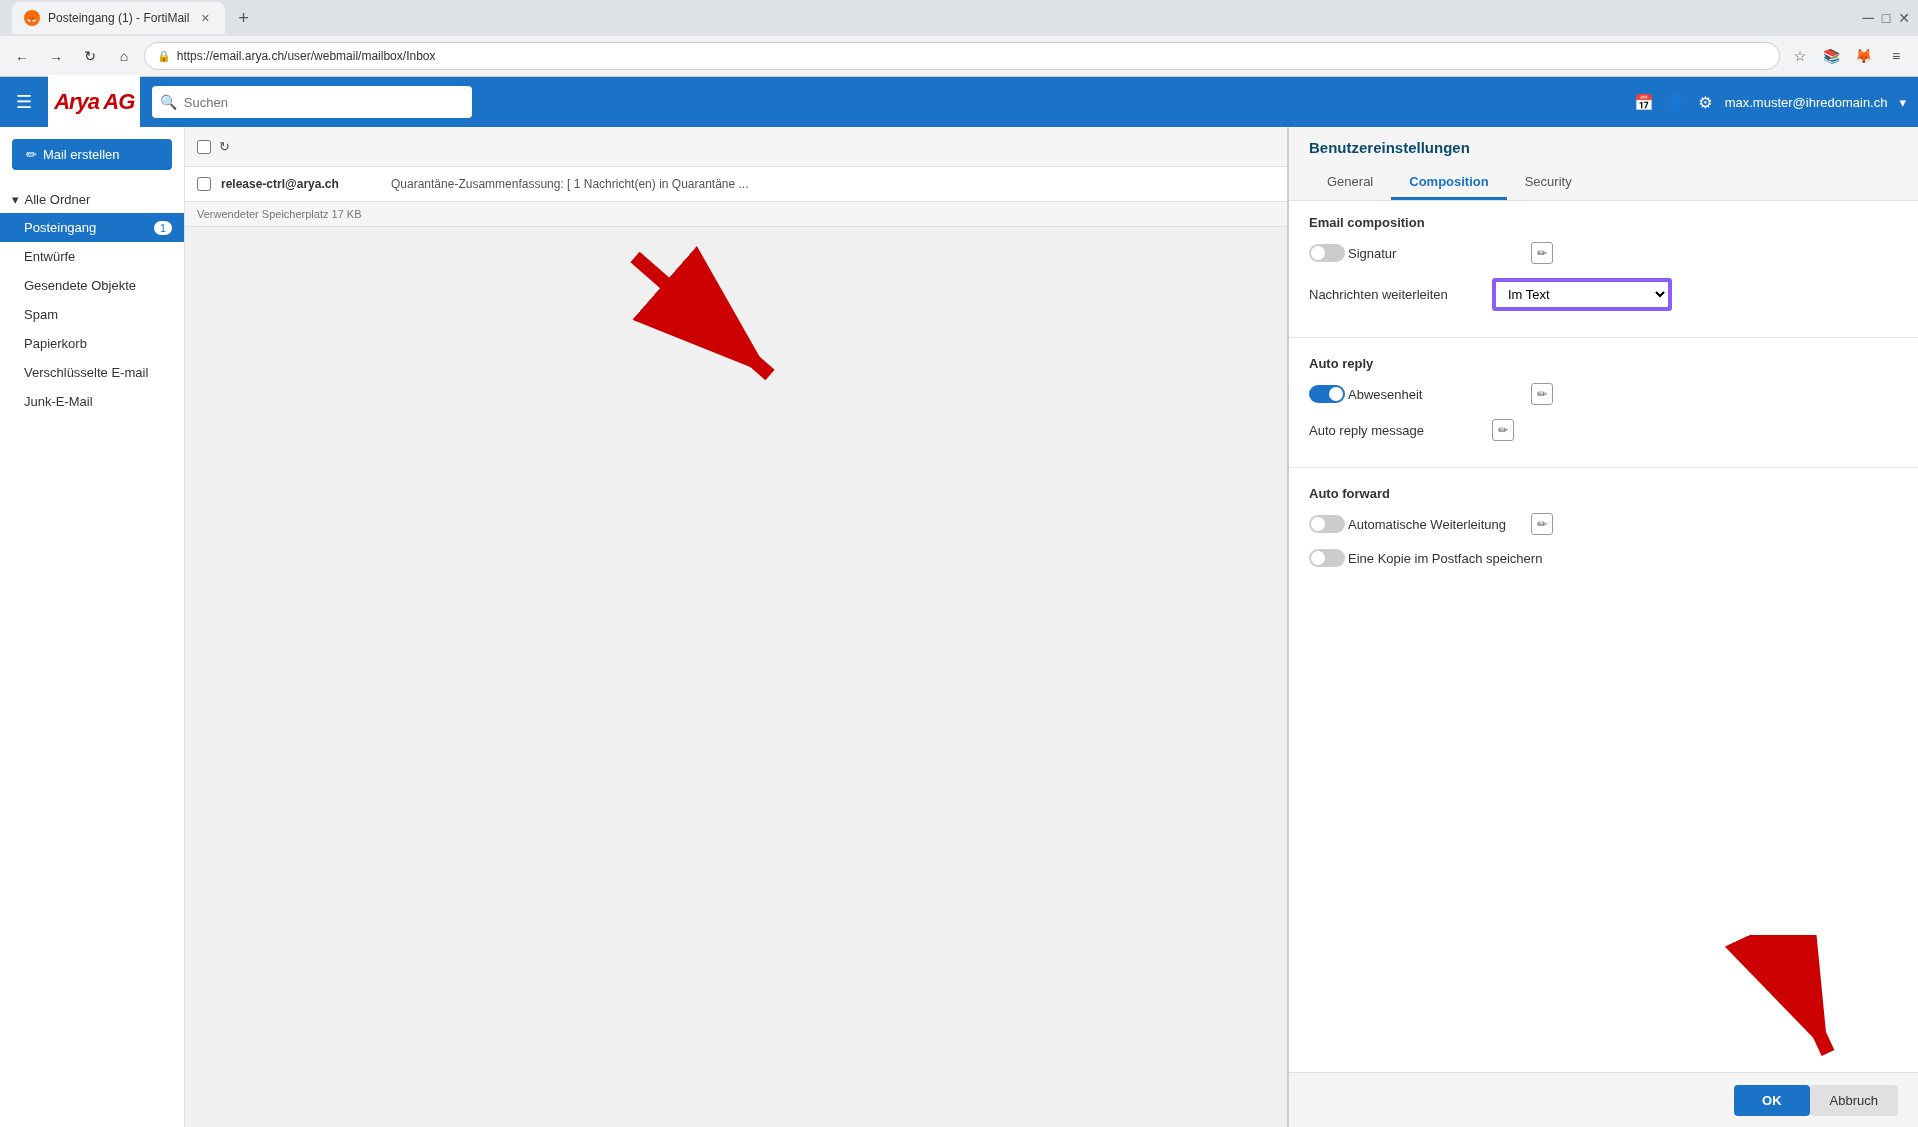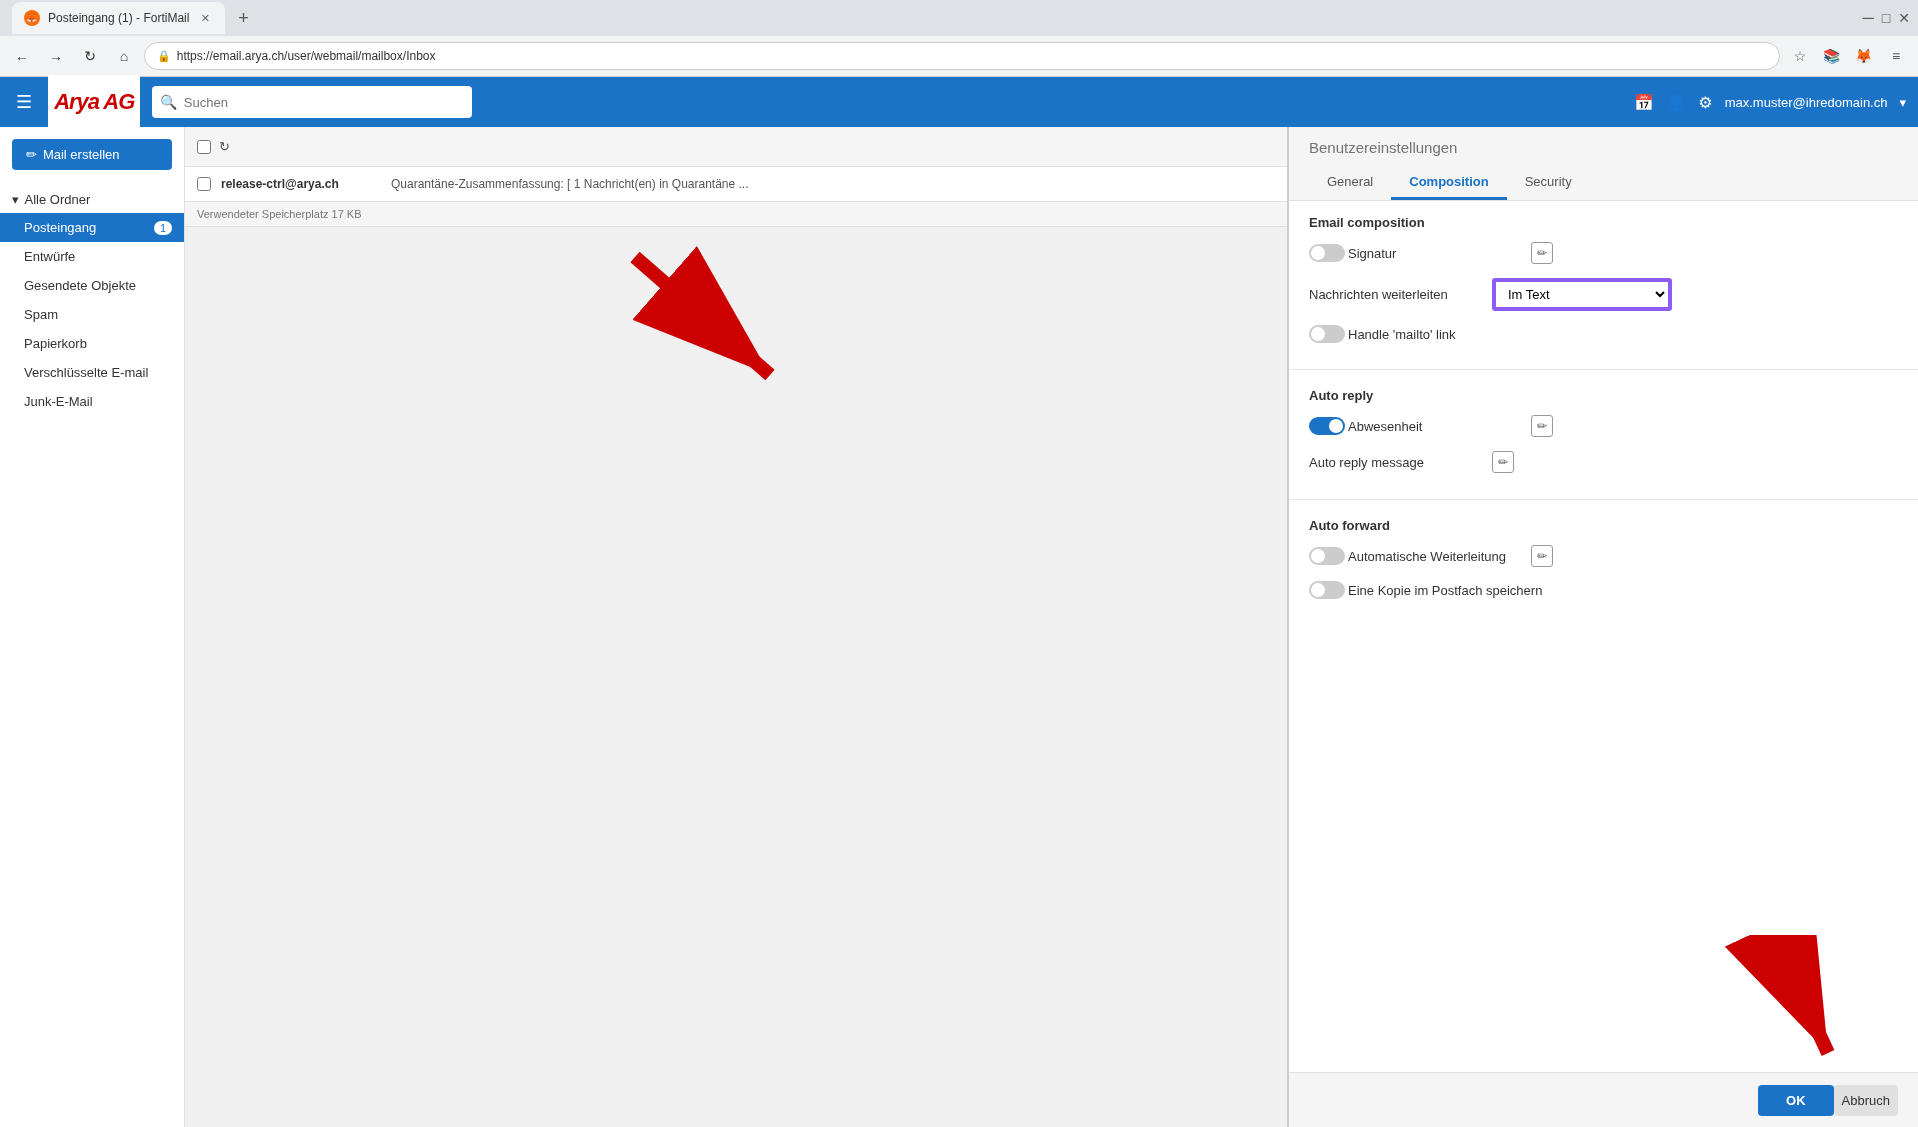--- a/index.html
+++ b/index.html
@@ -250,22 +250,22 @@
       border-left: 1px solid #ccc;
       position: relative;
     }
     .settings-header {
       padding: 12px 20px 0;
       border-bottom: 1px solid #e0e0e0;
       background: #f5f5f5;
     }
     .settings-title {
       font-size: 15px;
-      font-weight: normal;
-      color: #737373;
+      font-weight: bold;
+      color: #0c4a6e;
       margin-bottom: 10px;
     }
     .settings-tabs {
       display: flex;
       gap: 0;
     }
     .settings-tab {
       padding: 8px 18px;
       cursor: pointer;
       font-size: 13px;
@@ -349,21 +349,21 @@
       padding: 8px 28px;
       border-radius: 4px;
       cursor: pointer;
       font-size: 13px;
       font-weight: bold;
     }
     .btn-cancel {
       background: #e0e0e0;
       color: #333;
       border: none;
-      padding: 8px 8px;
+      padding: 8px 20px;
       border-radius: 4px;
       cursor: pointer;
       font-size: 13px;
     }
 
     select {
       border: 4px solid #8b5cf6;
       border-radius: 3px;
       padding: 4px 8px;
       font-size: 13px;
@@ -509,24 +509,20 @@
           </div>
 
           <div class="settings-row">
             <span class="settings-label">Nachrichten weiterleiten</span>
             <select>
               <option>Im Text</option>
               <option>Als Anhang</option>
             </select>
           </div>
 
-          <div class="settings-row">
-            <div class="toggle-switch"></div>
-            <span class="settings-label">Handle 'mailto' link</span>
-          </div>
         </div>
 
         <div class="divider"></div>
 
         <div class="settings-section">
           <div class="settings-section-title">Auto reply</div>
 
           <div class="settings-row">
             <div class="toggle-switch on"></div>
             <span class="settings-label">Abwesenheit</span>

